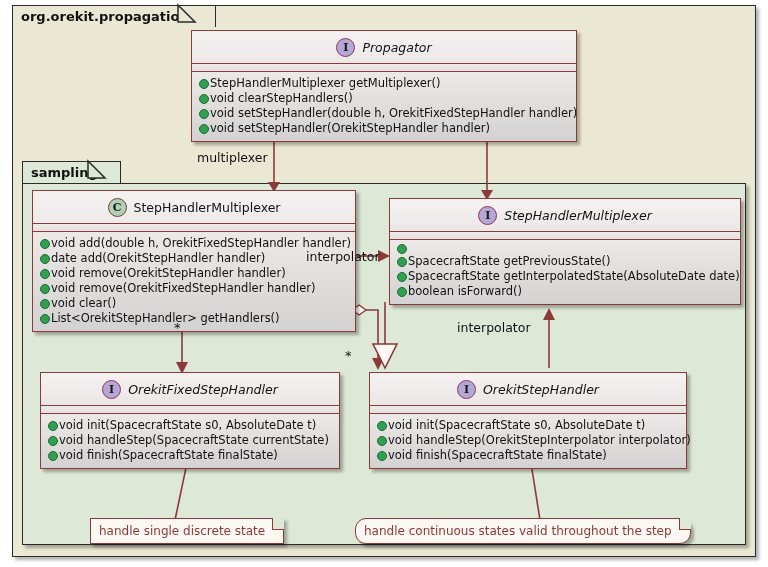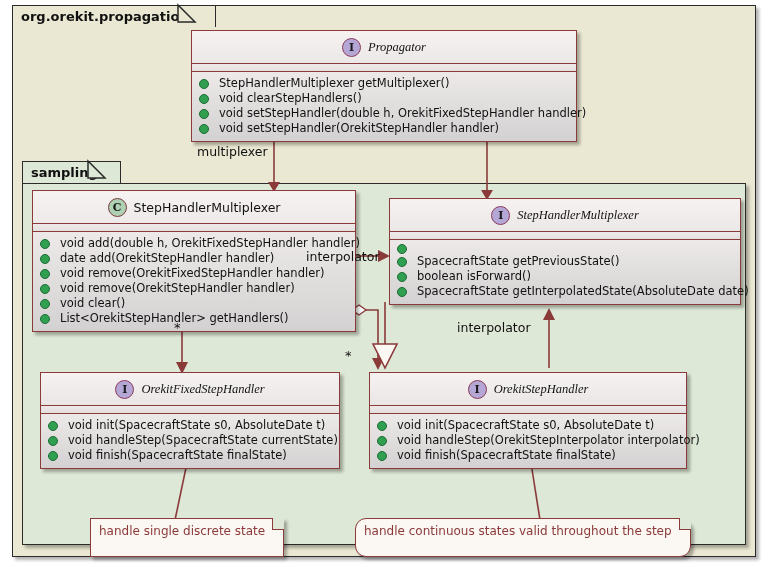--- a/index.html
+++ b/index.html
@@ -94,37 +94,37 @@
     display: flex;
     align-items: center;
     justify-content: center;
     gap: 7px;
     height: 32px;
     font-size: 12.5px;
     color: #111;
     white-space: nowrap;
     padding: 0 6px;
   }
-  .uml-title.italic .uml-name { font-style: italic; font-family: Liberation Serif, serif; }
+  .uml-title.italic .uml-name { font-style: italic; }
   .uml-sep {
     height: 0;
     border-top: 1.5px solid #8B3A3A;
   }
   .uml-empty {
     height: 7px;
     background: linear-gradient(to bottom,#EFEAEA,#E3E0E0);
   }
   .uml-body {
     padding: 4px 2px 5px 2px;
     background: linear-gradient(to bottom, #EDE9E9 0%, #D3D1D1 100%);
   }
   .uml-row {
     display: flex;
     align-items: center;
-    gap: 10px;
+    gap: 1px;
     font-size: 11.5px;
     line-height: 15px;
     color: #111;
     padding-left: 5px;
     white-space: nowrap;
   }
 
   
   .icon-circle {
     width: 17px; height: 17px;
@@ -158,21 +158,21 @@
 
   
   .note {
     position: absolute;
     box-sizing: border-box;
     background: #FBF7F3;
     border: 1.5px solid #8B3A3A;
     box-shadow: 3px 3px 3px rgba(0,0,0,0.30);
     font-size: 12px;
     color: #8B3A3A;
-    padding: 5px 18px 18px 8px;
+    padding: 5px 18px 5px 8px;
     white-space: nowrap;
     z-index: 6;
   }
   .note-fold {
     position: absolute;
     right: -1px;
     top: -1px;
     width: 11px;
     height: 11px;
     background: #DEE8D6;
@@ -270,21 +270,21 @@
     </g>
 
     <g>
       <line x1="187" y1="463" x2="175" y2="520" stroke="#8B3A3A" stroke-width="1.6"></line>
     </g>
     <g>
       <line x1="531" y1="463" x2="540" y2="520" stroke="#8B3A3A" stroke-width="1.6"></line>
     </g>
   </svg>
 
-  <div class="edge-label" style="left:197px; top:144px;">multiplexer</div>
+  <div class="edge-label" style="left:197px; top:150px;">multiplexer</div>
   <div class="edge-label" style="left:306px; top:249px;">interpolator</div>
   <div class="edge-label" style="left:457px; top:320px;">interpolator</div>
   <div class="mult-label" style="left:174px; top:320px;">*</div>
   <div class="mult-label" style="left:345px; top:348px;">*</div>
 
   <div class="uml" style="left:191px; top:30px; width:386px;">
     <div class="uml-title italic">
       <span class="icon-circle icon-interface">I</span>
       <span class="uml-name">Propagator</span>
     </div>
@@ -323,25 +323,25 @@
       <div class="uml-row">
         <span class="bullet-public"></span>
         <span>void add(double h, OrekitFixedStepHandler handler)</span>
       </div>
       <div class="uml-row">
         <span class="bullet-public"></span>
         <span>date add(OrekitStepHandler handler)</span>
       </div>
       <div class="uml-row">
         <span class="bullet-public"></span>
+        <span>void remove(OrekitStepHandler handler)</span>
+      </div>
+      <div class="uml-row">
+        <span class="bullet-public"></span>
         <span>void remove(OrekitFixedStepHandler handler)</span>
-      </div>
-      <div class="uml-row">
-        <span class="bullet-public"></span>
-        <span>void remove(OrekitStepHandler handler)</span>
       </div>
       <div class="uml-row">
         <span class="bullet-public"></span>
         <span>void clear()</span>
       </div>
       <div class="uml-row">
         <span class="bullet-public"></span>
         <span>List&lt;OrekitStepHandler&gt; getHandlers()</span>
       </div>
     </div>
@@ -358,25 +358,25 @@
     <div class="uml-body">
       <div class="uml-row">
         <span class="bullet-public"></span>
       </div>
       <div class="uml-row">
         <span class="bullet-public"></span>
         <span>SpacecraftState getPreviousState()</span>
       </div>
       <div class="uml-row">
         <span class="bullet-public"></span>
+        <span>SpacecraftState getInterpolatedState(AbsoluteDate date)</span>
+      </div>
+      <div class="uml-row">
+        <span class="bullet-public"></span>
         <span>boolean isForward()</span>
-      </div>
-      <div class="uml-row">
-        <span class="bullet-public"></span>
-        <span>SpacecraftState getInterpolatedState(AbsoluteDate date)</span>
       </div>
     </div>
   </div>
 
   <div class="uml" style="left:40px; top:372px; width:300px;">
     <div class="uml-title italic">
       <span class="icon-circle icon-interface">I</span>
       <span class="uml-name">OrekitFixedStepHandler</span>
     </div>
     <div class="uml-sep"></div>

